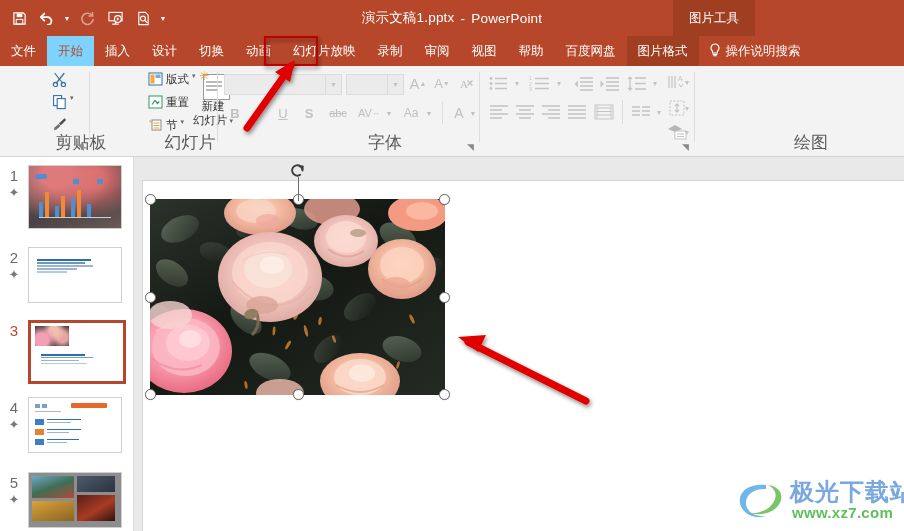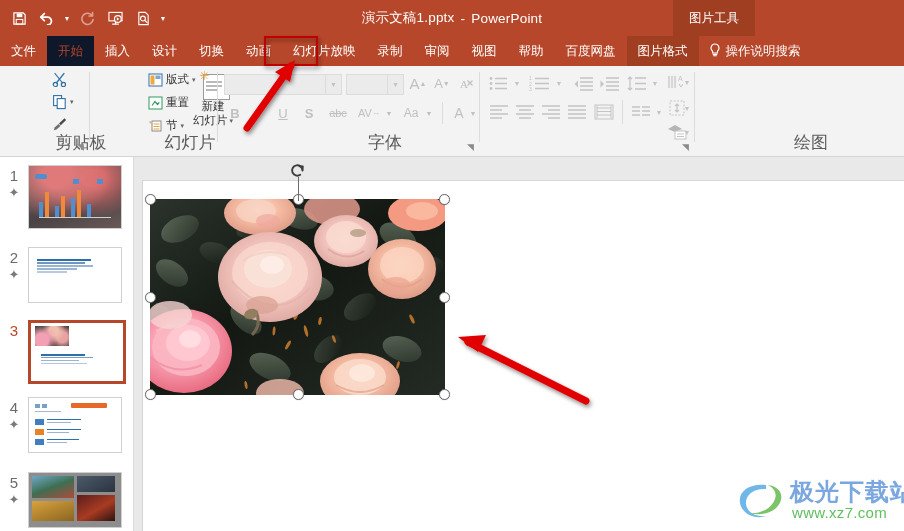--- a/index.html
+++ b/index.html
@@ -35,21 +35,21 @@
 
   
   .tabstrip{
     position:absolute;left:0;top:36px;width:904px;height:30px;
     background:#b7472a;display:flex;align-items:stretch;
   }
   .tab{
     display:flex;align-items:center;justify-content:center;
     color:#ffffff;font-size:12.5px;padding:0 11px;height:30px;white-space:nowrap;
   }
-  .tab.active{background:#0f172a;color:#b7472a;}
+  .tab.active{background:#7dd3fc;color:#b7472a;}
   .tab.ctxactive{background:#a03e22;color:#fff;}
   .tellme{display:flex;align-items:center;gap:5px;color:#fff;font-size:12.5px;padding:0 10px;}
   .bulb{font-size:13px;}
 
   
   .ribbon{
     position:absolute;left:0;top:66px;width:904px;height:90px;
     background:#f3f3f3;border-bottom:1px solid #d4d4d4;
   }
   .grp{position:absolute;top:0;height:90px;}
@@ -72,21 +72,21 @@
   
   .paste{
     position:absolute;left:6px;top:4px;width:44px;
     display:flex;flex-direction:column;align-items:center;
   }
   .clipimg{width:30px;height:34px;position:relative;}
   .clipbody{position:absolute;left:2px;top:4px;width:26px;height:29px;background:#f0c178;border:1px solid #c79b52;border-radius:2px;}
   .cliptop{position:absolute;left:9px;top:0px;width:12px;height:7px;background:#d9d9d9;border:1px solid #9b9b9b;border-radius:2px;}
   .clippage{position:absolute;left:9px;top:10px;width:19px;height:23px;background:#fff;border:1px solid #9b9b9b;}
   .clippage:after{content:"";position:absolute;right:0;top:0;border-width:0 6px 6px 0;border-style:solid;border-color:#fff #e8e8e8;}
-  .mini{position:absolute;display:flex;align-items:center;gap:2px;}
+  .mini{position:absolute;display:flex;align-items:flex-start;gap:2px;}
 
   
   .newslide{
     position:absolute;left:98px;top:4px;width:50px;
     display:flex;flex-direction:column;align-items:center;
   }
   .nsimg{width:32px;height:30px;position:relative;}
   .nsbox{position:absolute;left:6px;top:4px;width:25px;height:24px;background:#fff;border:1px solid #9a9a9a;}
   .nsline{position:absolute;left:9px;background:#b9b9b9;height:2px;}
   .nsstar{position:absolute;left:0;top:0;color:#e8a33d;font-size:12px;line-height:1;}
@@ -141,21 +141,21 @@
   .rotwrap{position:absolute;left:50%;top:-36px;transform:translateX(-50%);}
   .rotstem{position:absolute;left:50%;top:14px;width:1px;height:24px;background:#6d6d6d;}
   .rotico{position:relative;font-size:16px;color:#3d3d3d;line-height:1;}
 
   
   .anno{position:absolute;left:0;top:0;width:904px;height:531px;pointer-events:none;}
 
   
   .wm{position:absolute;left:736px;top:477px;width:168px;height:50px;}
   .wm-text{position:absolute;left:54px;top:-1px;font-size:24px;font-weight:bold;color:#7aa7e0;letter-spacing:1px;white-space:nowrap;}
-  .wm-url{position:absolute;left:56px;top:27px;font-size:15px;font-weight:normal;color:#5fbf5f;letter-spacing:.3px;}
+  .wm-url{position:absolute;left:56px;top:27px;font-size:15px;font-weight:bold;color:#5fbf5f;letter-spacing:.3px;}
 </style>
 </head>
 <body>
 
 <div id="app">
 
   <div class="titlebar">
     <div class="qat">
       <div class="qbtn">
         <svg width="15" height="15" viewBox="0 0 16 16">

